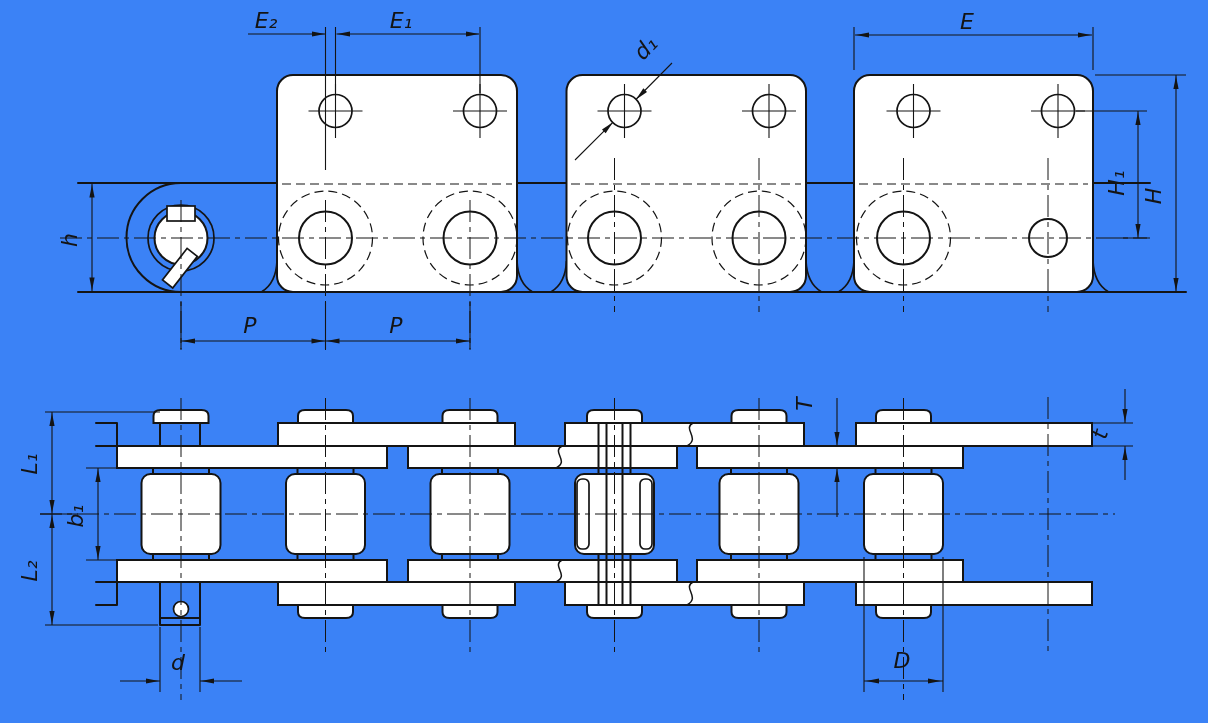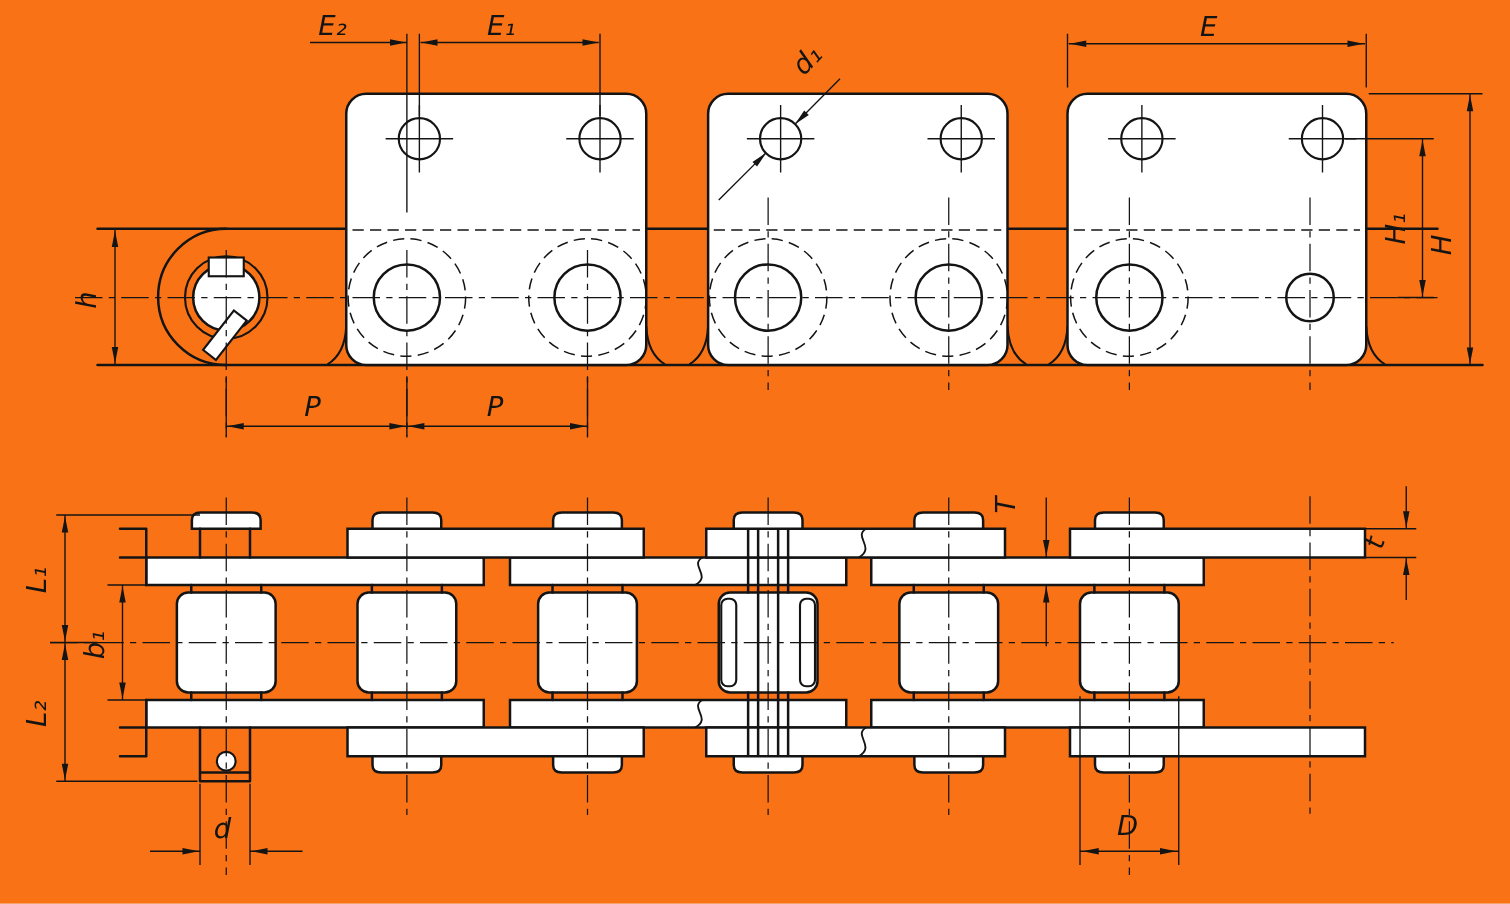--- a/index.html
+++ b/index.html
@@ -1,16 +1,16 @@
 <!DOCTYPE html>
 <html><head>
 <meta charset="utf-8">
 <style>
   html,body{margin:0;padding:0;background:#e8e8e8;}
-  .page{width:1208px;height:723px;background:#f97316;position:relative;overflow:hidden;}
+  .page{width:1208px;height:723px;background:#3b82f6;position:relative;overflow:hidden;}
   svg{display:block;}
   .ol   {stroke:#141414;stroke-width:2;fill:none;stroke-linecap:round;}
   .olf  {stroke:#141414;stroke-width:2;fill:#ffffff;}
   .olf15{stroke:#141414;stroke-width:1.7;fill:#ffffff;}
   .med  {stroke:#141414;stroke-width:1.7;fill:none;}
   .thin {stroke:#141414;stroke-width:1.1;fill:none;}
   .cl   {stroke:#141414;stroke-width:1;fill:none;stroke-dasharray:22 5 5 5;}
   .hid  {stroke:#141414;stroke-width:1.2;fill:none;stroke-dasharray:9 5;}
   .dim  {stroke:#141414;stroke-width:1.1;fill:none;}
   .arr  {fill:#141414;stroke:none;}

